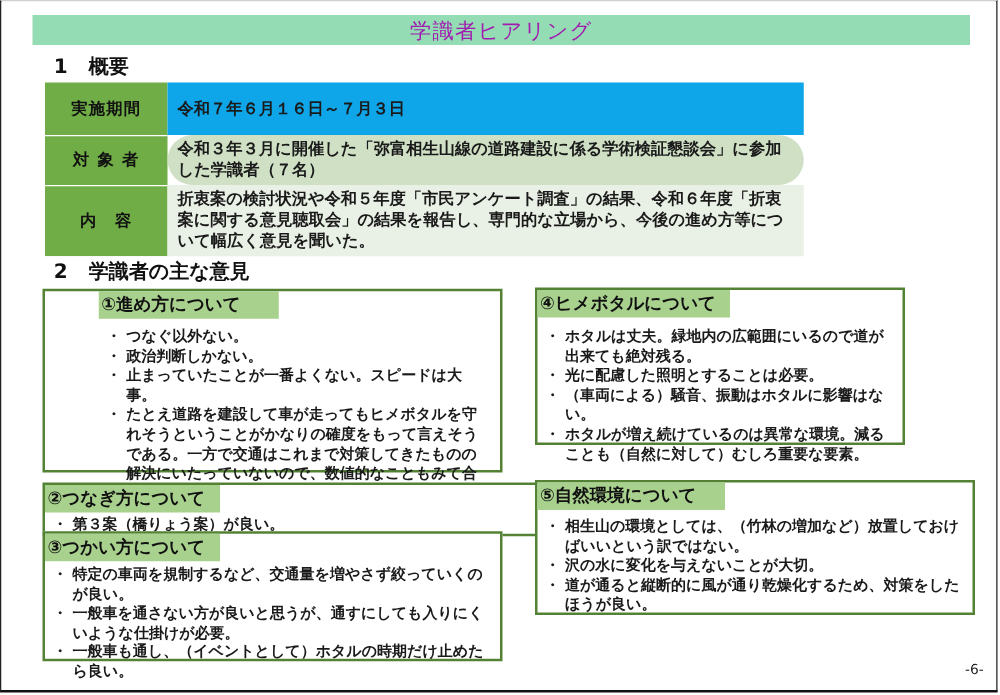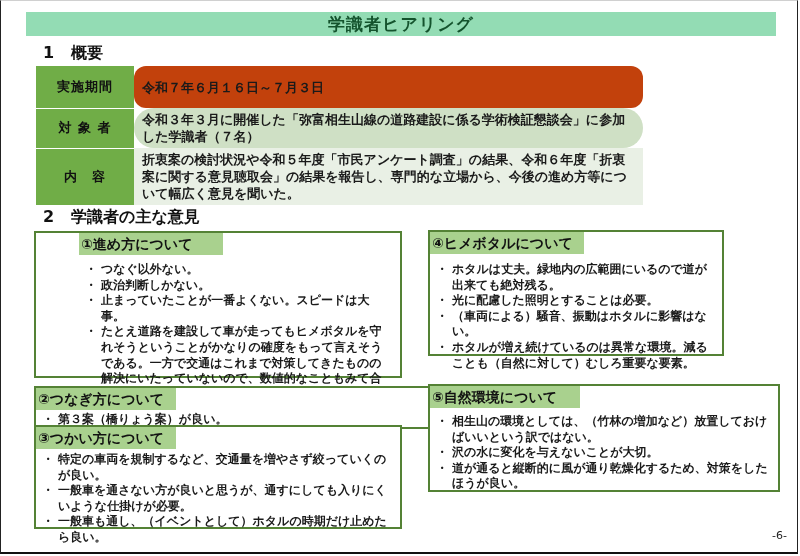--- a/index.html
+++ b/index.html
@@ -10,21 +10,21 @@
   }
   .page {
     position: relative; width: 798px; height: 554px;
     border: 1px solid #222; border-top-color: #d0d0d0; border-bottom: 2px solid #111;
     box-sizing: border-box; background: #fff;
   }
   .title-bar {
     position: absolute; left: 25px; top: 11px; width: 750px; height: 24px;
     background: #93dcb4;
     display: flex; align-items: center; justify-content: center;
-    font-size: 17px; font-weight: bold; letter-spacing: 1px; color: #14532d;
+    font-size: 17px; font-weight: normal; letter-spacing: 1px; color: #a21caf;
   }
   .section-heading {
     position: absolute; font-size: 16px; font-weight: bold; color: #111;
   }
   .section-heading .num { display: inline-block; width: 28px; }
   .sec1 { left: 42px; top: 42px; }
   .sec2 { left: 42px; top: 206px; }
 
   table.overview {
     position: absolute; left: 35px; top: 65px; width: 607px;
@@ -32,21 +32,21 @@
   }
   table.overview th {
     width: 98px; background: #70ad47; color: #111; font-weight: bold;
     text-align: center; border-bottom: 1px solid #ffffff; padding: 0;
     letter-spacing: 1px;
   }
   table.overview td {
     padding: 3px 8px; font-weight: bold; line-height: 17px; color: #1a1a1a;
   }
   .row1 th, .row1 td { height: 36px; }
-  .row1 td { background: #c2410c; border-radius: 12px; }
+  .row1 td { background: #0ea5e9; }
   .row2 td { background: #cfe0c5; border-radius: 20px; }
   .row2 th, .row2 td { height: 32px; }
   .row3 td { background: #e9f0e5; }
   .row3 th, .row3 td { height: 50px; }
 
   .box {
     position: absolute; border: 2px solid #548235; background: #fff; box-sizing: border-box;
   }
   .box .box-title {
     display: inline-block; background: #a9d18e; color: #111;

